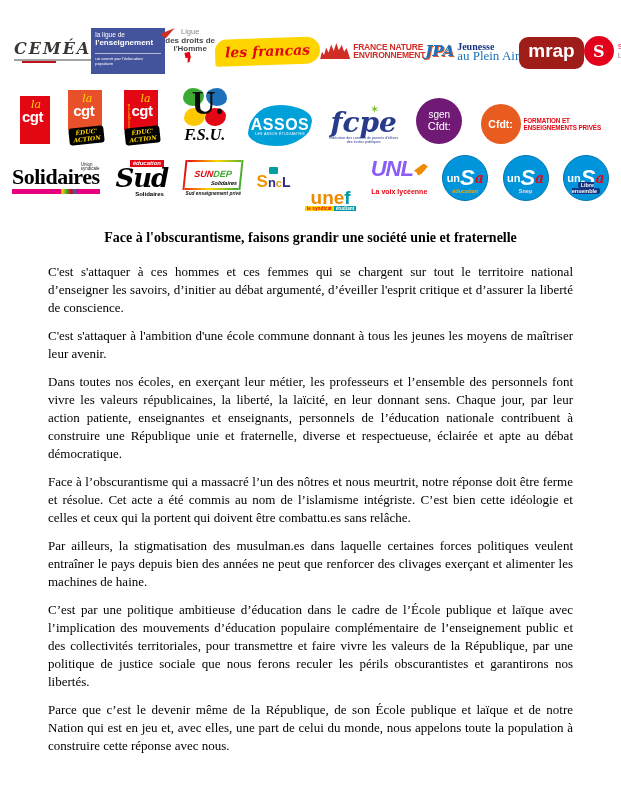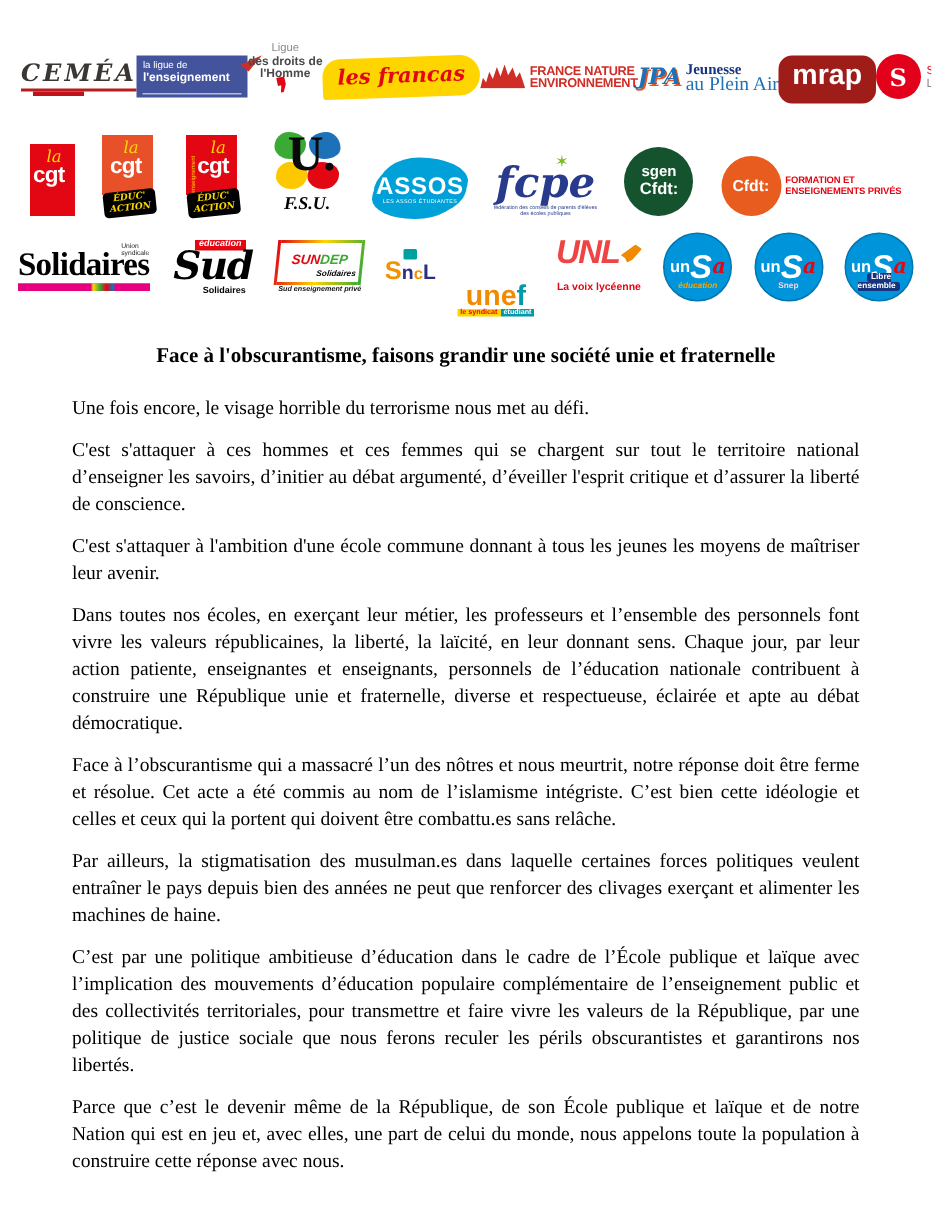--- a/index.html
+++ b/index.html
@@ -12,25 +12,25 @@
   
   .logos { padding:24px 12px 0 12px; }
   .logo-row { display:flex; align-items:center; justify-content:space-between; }
   .row1 { height:54px; padding:0 2px; }
   .row2 { height:58px; margin-top:8px; padding:0 8px;align-items:flex-end; }
   .row3 { height:52px; margin-top:8px; }
   .logo { position:relative; flex:0 0 auto; }
 
   
   .cemea-text { font-family:"DejaVu Serif", serif; font-style:italic; font-weight:bold;
-    font-size:16px; color:#3a3633; letter-spacing:2px; border-bottom:2px solid #b91c1c; padding-bottom:1px; }
+    font-size:16px; color:#3a3633; letter-spacing:2px; border-bottom:2px solid #a3a3a3; padding-bottom:1px; }
   .cemea-bar { display:block; width:34px; height:3px; background:#c1121c; margin:2px 0 0 8px; }
 
   
-  .ligue-box { width:74px; height:28px; background:#44549c; color:#fff; padding:3px 4px 16px;
+  .ligue-box { width:74px; height:46px; background:#44549c; color:#fff; padding:3px 4px 16px;
     font-family:"Liberation Sans", sans-serif; position:relative; }
   .ligue-l1 { font-size:6.5px; line-height:7px; }
   .ligue-l2 { font-size:8px; font-weight:bold; line-height:9px; }
   .ligue-tag { font-size:4.4px; margin-top:6px; border-top:1px solid rgba(255,255,255,.6); padding-top:2px; }
   .ligue-arrow { position:absolute; top:-4px; right:-6px; width:0; height:0;
     border-left:7px solid transparent; border-bottom:14px solid #d02d26; transform:rotate(40deg); }
 
   
   .ldh { text-align:center; font-family:"Liberation Sans", sans-serif; line-height:8.5px; }
   .ldh-l1 { color:#8a8a89; font-size:7.5px; }
@@ -89,42 +89,42 @@
   
   .fsu { text-align:center; width:52px; }
   .fsu-blobs { position:relative; width:44px; height:38px; margin:0 auto; }
   .fsu-blob { position:absolute; width:21px; height:18px; border-radius:45% 55% 50% 50%/55% 45% 55% 45%; }
   .fsu-g { background:#3aaa35; top:0; left:0; }
   .fsu-b { background:#1d71b8; top:0; right:0; border-radius:55% 45% 50% 50%/45% 60% 40% 55%; }
   .fsu-y { background:#fdc800; bottom:0; left:1px; }
   .fsu-r { background:#e30613; bottom:0; right:1px; }
   .fsu-u { position:absolute; top:-5px; left:9px; font-family:"Liberation Serif", serif;
     font-weight:bold; font-size:33px; line-height:40px; color:#0a0a0a; }
-  .fsu-word { font-family:"Liberation Serif", serif; font-style:italic; font-weight:bold; font-size:12px; }
+  .fsu-word { font-family:"Liberation Serif", serif; font-style:italic; font-weight:bold; font-size:16px; }
 
   
   .fage-splat { width:62px; height:36px; background:#00a0d8; color:#fff; display:flex;
     flex-direction:column; align-items:center; justify-content:center;
     border-radius:46% 54% 50% 48%/58% 46% 54% 42%;
     box-shadow:2px -4px 0 -1px #00a0d8, -3px 4px 0 -2px #00a0d8; }
   .fage-word { font-family:"Liberation Sans", sans-serif; font-weight:bold; font-size:16px;
     line-height:15px; letter-spacing:.5px; }
   .fage-sub { font-size:3.6px; letter-spacing:.3px; font-family:"Liberation Sans", sans-serif; }
 
   
   .fcpe { text-align:center; }
   .fcpe-star { color:#77bc1f; font-size:11px; line-height:8px; display:block; margin-left:22px; }
   .fcpe-word { font-family:"DejaVu Serif", serif; font-style:italic; font-weight:bold;
     font-size:28px; line-height:20px; color:#273a8c; }
   .fcpe-tag { font-family:"Liberation Sans", sans-serif; font-size:3.6px; color:#273a8c; line-height:4.2px; }
 
   
-  .sgen-circle { width:46px; height:46px; border-radius:50%; background:#14532d; color:#fff;
+  .sgen-circle { width:46px; height:46px; border-radius:50%; background:#701a75; color:#fff;
     display:flex; flex-direction:column; align-items:center; justify-content:center;
-    font-family:"Liberation Sans", sans-serif; font-weight:bold; }
+    font-family:"Liberation Sans", sans-serif; font-weight:normal; }
   .sgen-l1 { font-size:10px; line-height:10px; }
   .sgen-l2 { font-size:11px; line-height:12px; }
   .cfdtp { display:flex; align-items:center; gap:3px; }
   .cfdtp-circle { width:40px; height:40px; border-radius:50%; background:#e95c20; color:#fff;
     display:inline-flex; align-items:center; justify-content:center;
     font-family:"Liberation Sans", sans-serif; font-weight:bold; font-size:10.5px; }
   .cfdtp-text { color:#e30613; font-family:"Liberation Sans", sans-serif; font-weight:bold;
     font-size:6.3px; line-height:7px; letter-spacing:-.1px; }
 
   
@@ -166,21 +166,21 @@
   .unef { text-align:center;margin-top:44px; }
   .unef-word { font-family:"Liberation Sans", sans-serif; font-weight:bold; font-size:19px; line-height:17px; }
   .unef-p1,.unef-p2 { color:#f08a00; } .unef-p3 { color:#009aa8; }
   .unef-sub { font-family:"Liberation Sans", sans-serif; font-weight:bold; font-size:4.8px; line-height:6px; }
   .unef-sub1 { background:#ffd500; color:#e30613; padding:0 2px; }
   .unef-sub2 { background:#009aa8; color:#fff; padding:0 2px; }
 
   
   .unl { text-align:center; }
   .unl-word { font-family:"Liberation Sans", sans-serif; font-weight:bold; font-style:italic;
-    color:#ef4444; font-size:22px; line-height:20px; letter-spacing:-1px; }
+    color:#8b5cf6; font-size:22px; line-height:20px; letter-spacing:-1px; }
   .unl-horn { display:inline-block; width:14px; height:12px; background:#f08a00; margin-left:1px;
     clip-path:polygon(0% 60%,70% 0%,100% 25%,55% 85%,30% 100%,20% 75%); }
   .unl-sub { color:#e30613; font-family:"Liberation Sans", sans-serif; font-weight:bold; font-size:7px; }
 
   
   .unsa-circle { width:46px; height:46px; border-radius:50%; background:#0095db; position:relative;
     display:flex; align-items:center; justify-content:center; font-family:"Liberation Sans", sans-serif;
     border:1px solid #0076b0; }
   .unsa-p1 { color:#fff; font-weight:bold; font-size:11px; }
   .unsa-p2 { color:#fff; font-weight:bold; font-size:22px; font-style:italic; line-height:20px; }
@@ -383,21 +383,20 @@
           <span class="unsa-sub libre"><span>Libre ensemble</span></span>
         </div>
       </div>
     </div>
 
   </div>
 
   <h1 class="doc-title">Face à l'obscurantisme, faisons grandir une société unie et fraternelle</h1>
 
   <div class="doc-body">
-    <p>Une fois encore, le visage horrible du terrorisme nous met au défi.</p>
     <p>C'est s'attaquer à ces hommes et ces femmes qui se chargent sur tout le territoire national d’enseigner les savoirs, d’initier au débat argumenté, d’éveiller l'esprit critique et d’assurer la liberté de conscience.</p>
     <p>C'est s'attaquer à l'ambition d'une école commune donnant à tous les jeunes les moyens de maîtriser leur avenir.</p>
     <p>Dans toutes nos écoles, en exerçant leur métier, les professeurs et l’ensemble des personnels font vivre les valeurs républicaines, la liberté, la laïcité, en leur donnant sens. Chaque jour, par leur action patiente, enseignantes et enseignants, personnels de l’éducation nationale contribuent à construire une République unie et fraternelle, diverse et respectueuse, éclairée et apte au débat démocratique.</p>
     <p>Face à l’obscurantisme qui a massacré l’un des nôtres et nous meurtrit, notre réponse doit être ferme et résolue. Cet acte a été commis au nom de l’islamisme intégriste. C’est bien cette idéologie et celles et ceux qui la portent qui doivent être combattu.es sans relâche.</p>
     <p>Par ailleurs, la stigmatisation des musulman.es dans laquelle certaines forces politiques veulent entraîner le pays depuis bien des années ne peut que renforcer des clivages exerçant et alimenter les machines de haine.</p>
     <p>C’est par une politique ambitieuse d’éducation dans le cadre de l’École publique et laïque avec l’implication des mouvements d’éducation populaire complémentaire de l’enseignement public et des collectivités territoriales, pour transmettre et faire vivre les valeurs de la République, par une politique de justice sociale que nous ferons reculer les périls obscurantistes et garantirons nos libertés.</p>
     <p>Parce que c’est le devenir même de la République, de son École publique et laïque et de notre Nation qui est en jeu et, avec elles, une part de celui du monde, nous appelons toute la population à construire cette réponse avec nous.</p>
   </div>
 
 </div>

